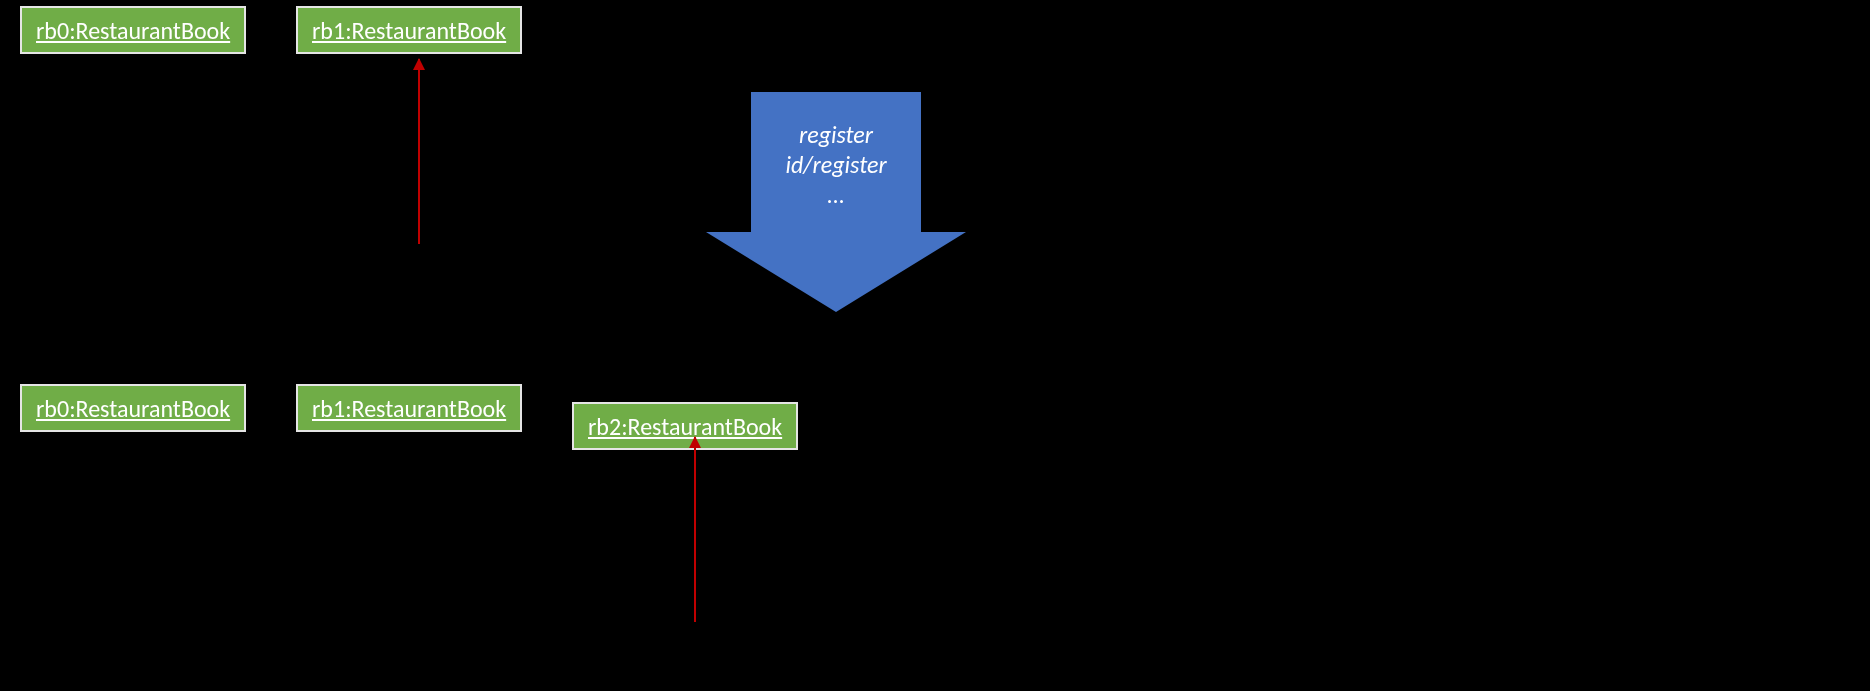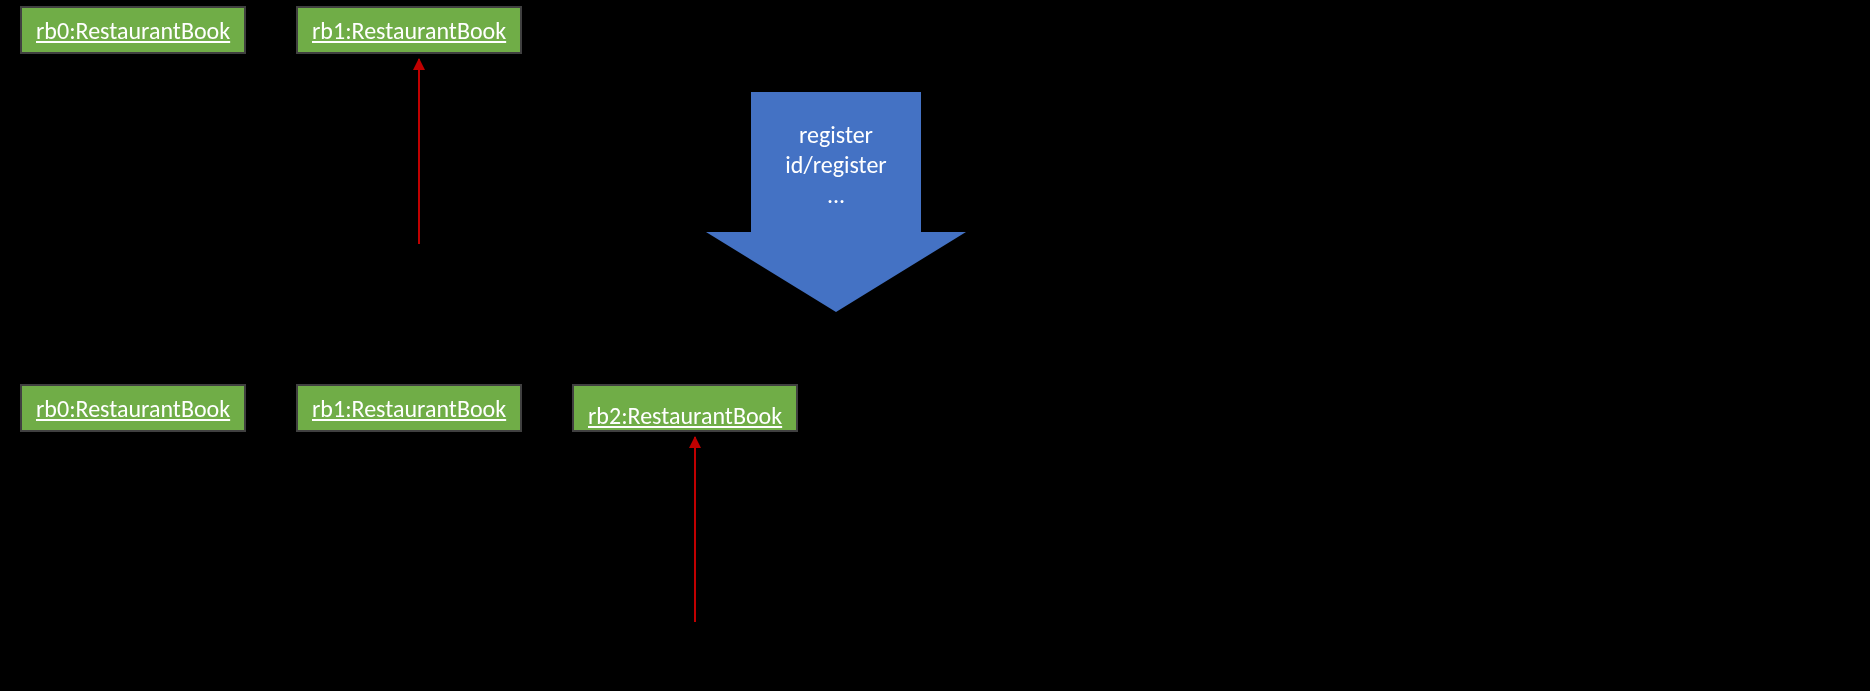--- a/index.html
+++ b/index.html
@@ -8,21 +8,21 @@
     width: 1870px;
     height: 691px;
     background: #000;
     font-family: Calibri, Arial, sans-serif;
     position: relative;
     overflow: hidden;
   }
   .box {
     position: absolute;
     background: #70AD47;
-    border: 2px solid #404040;
+    border: 2px solid #e5e5e5;
     color: #fff;
     font-size: 24px;
     text-decoration: underline;
     display: flex;
     align-items: center;
     justify-content: center;
     white-space: nowrap;
     box-sizing: border-box;
     padding: 0 14px;
     height: 48px;
@@ -38,20 +38,21 @@
     width: 170px;
     height: 140px;
     margin: 0 auto;
     display: flex;
     flex-direction: column;
     align-items: center;
     justify-content: center;
     line-height: 1.25;
     box-sizing: border-box;
     padding: 6px 4px 0 4px;
+    font-style: italic;
   }
   .arrow-head {
     width: 0;
     height: 0;
     border-left: 130px solid transparent;
     border-right: 130px solid transparent;
     border-top: 80px solid #4472C4;
     margin: 0 auto;
   }
   .red-arrow {
@@ -91,17 +92,17 @@
   </div>
   <div class="arrow-head"></div>
 </div>
 
 <div class="box" style="left:20px; top:384px;">
   <span>rb0:RestaurantBook</span>
 </div>
 <div class="box" style="left:296px; top:384px;">
   <span>rb1:RestaurantBook</span>
 </div>
-<div class="box" style="left:572px; top:384px;align-items:flex-end;">
+<div class="box" style="left:572px; top:402px;">
   <span>rb2:RestaurantBook</span>
 </div>
 
 <div class="red-arrow" style="left:694px; top:437px; height:185px;"></div>
 
 </body></html>

